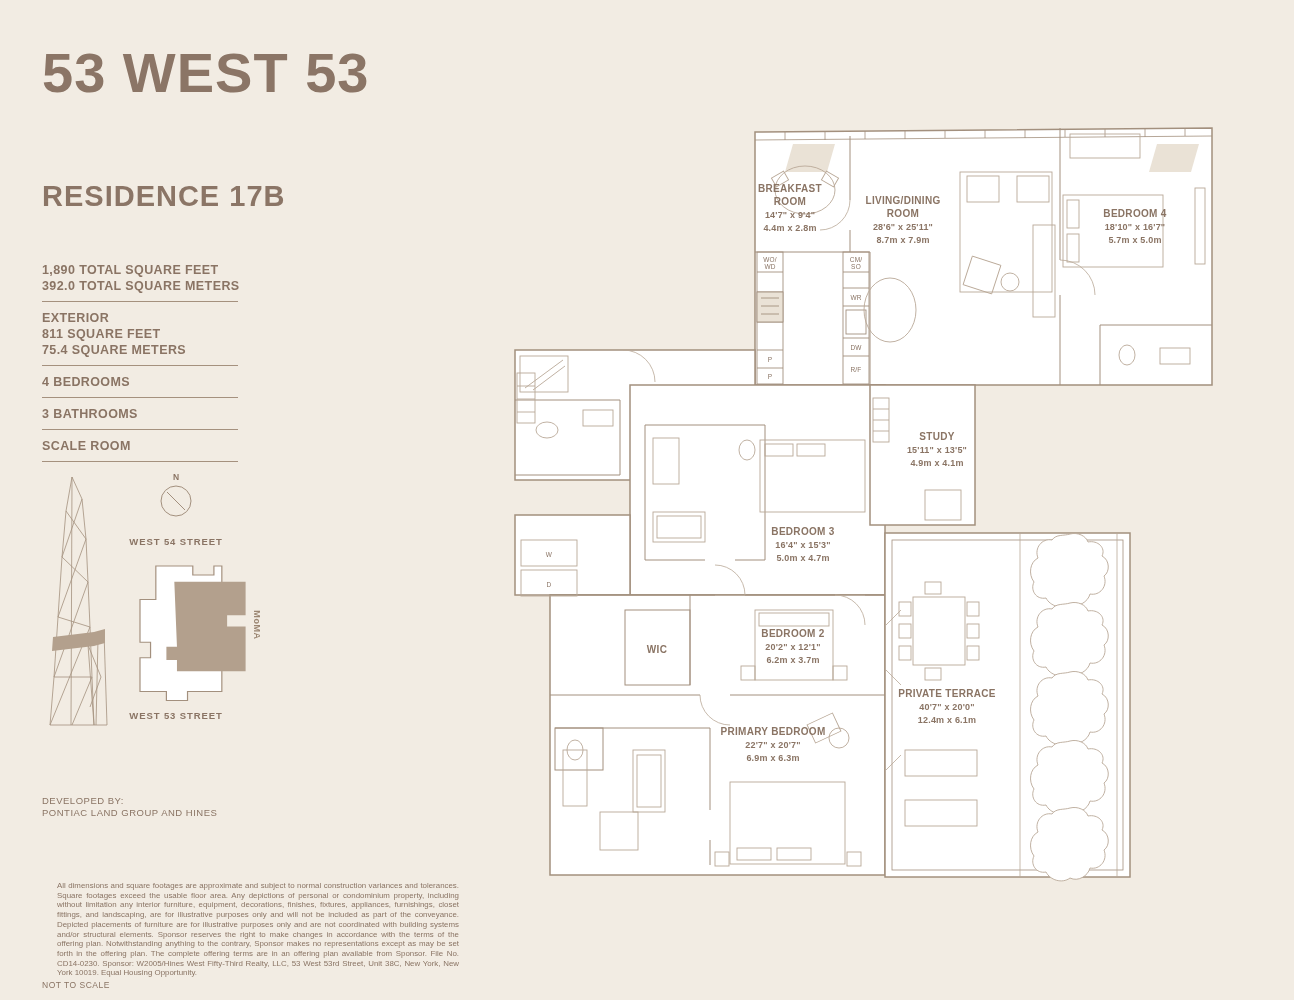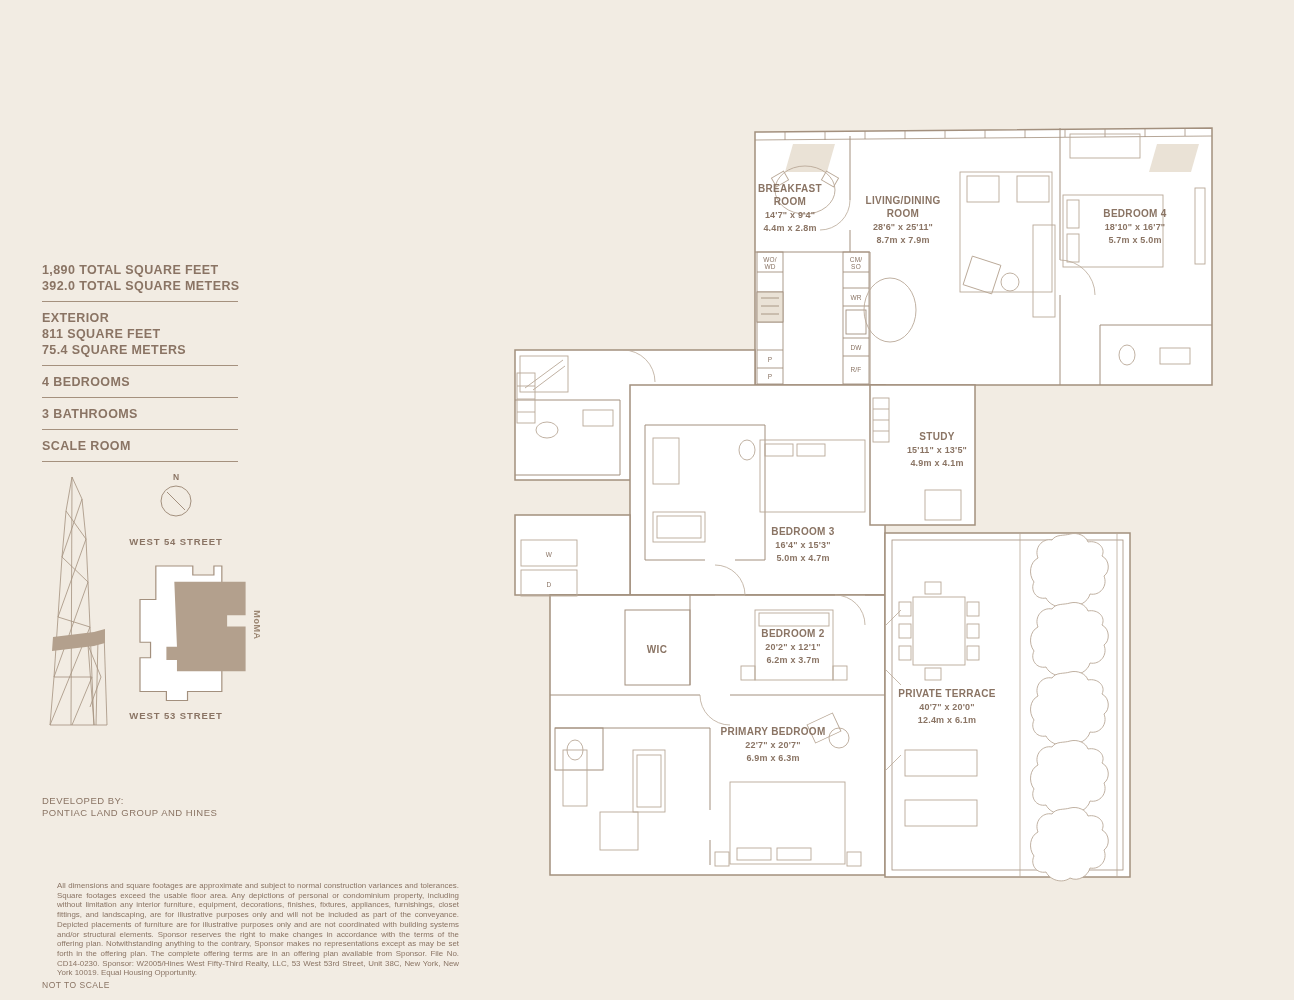--- a/index.html
+++ b/index.html
@@ -25,20 +25,22 @@
   .north{font-size:8.5px;font-weight:bold;}
   .moma{font-size:9px;font-weight:bold;letter-spacing:.6px;fill:#9b8672;}
   .locator{position:absolute;left:38px;top:462px;}
   .plan{position:absolute;left:505px;top:110px;}
 </style>
 </head>
 <body>
 
 <div class="page">
 
+  <h1 class="title">53 WEST 53</h1>
+  <h2 class="residence">RESIDENCE 17B</h2>
 
   <div class="stats">
     <div class="stat-group">
       <div class="stat-line">1,890 TOTAL SQUARE FEET</div>
       <div class="stat-line">392.0 TOTAL SQUARE METERS</div>
     </div>
     <div class="stat-group">
       <div class="stat-line">EXTERIOR</div>
       <div class="stat-line">811 SQUARE FEET</div>
       <div class="stat-line">75.4 SQUARE METERS</div>

